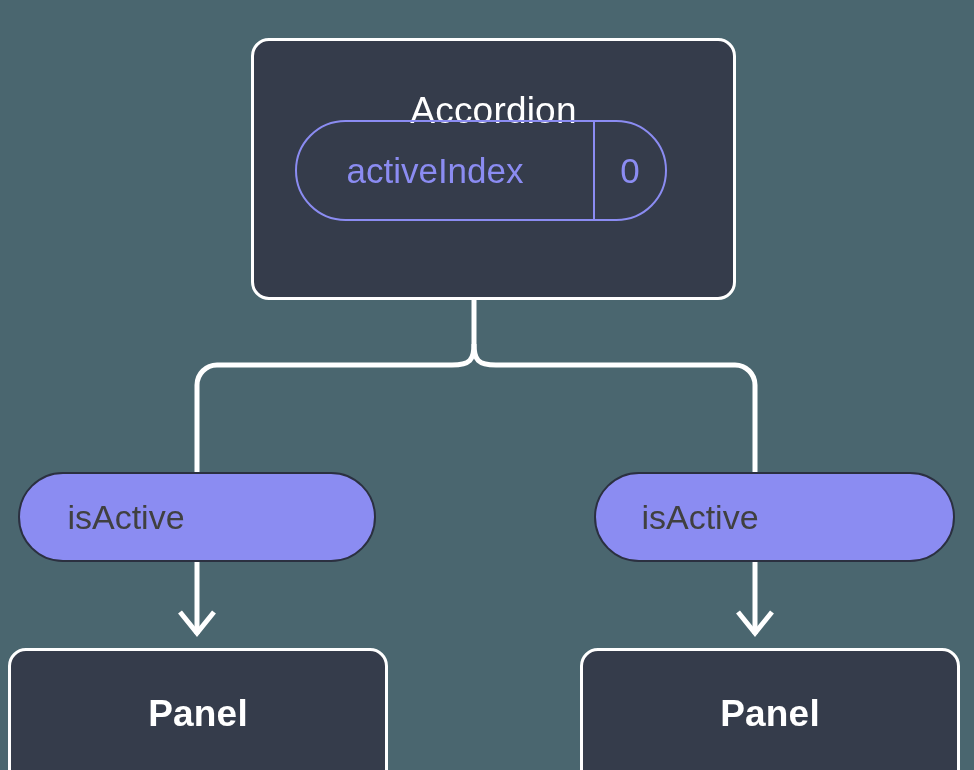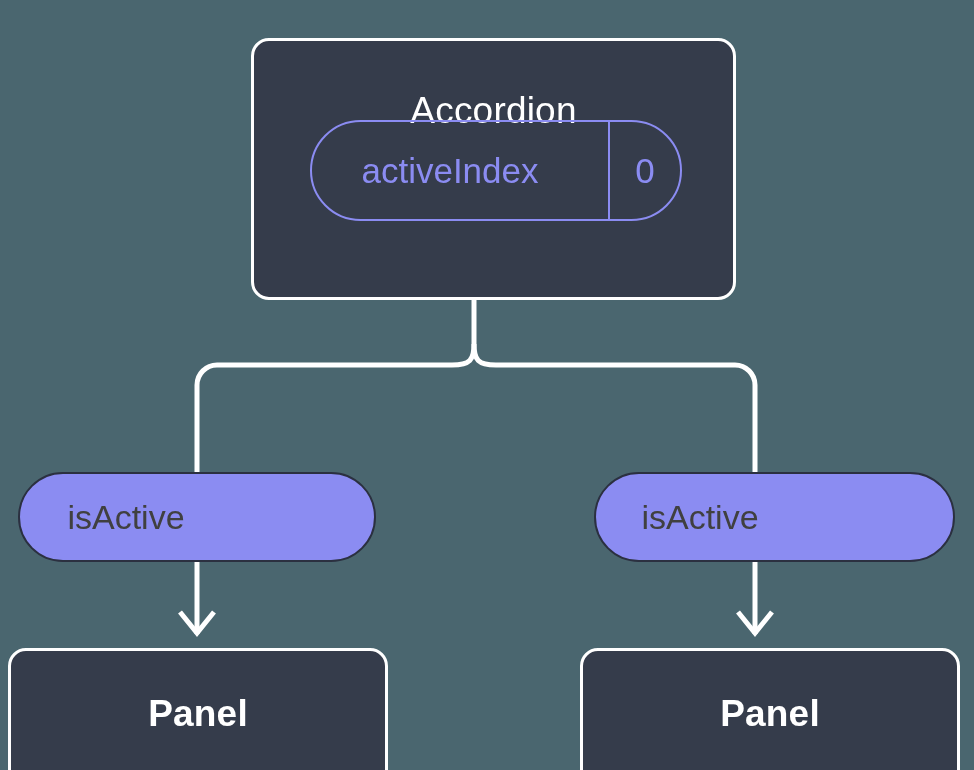--- a/index.html
+++ b/index.html
@@ -114,21 +114,21 @@
   .pill-filled .cell {
     color: #404040;
     font-size: 34px;
     font-weight: 400;
   }
   .pill-filled .cell-val {
     border-left: 2px solid #2b3040;
   }
 
   #activeindex-pill {
-    left: 310px;
+    left: 295px;
     top: 120px;
     width: 372px;
     height: 101px;
     gap: 20px;
   }
   #isactive-true-pill {
     left: 18px;
     top: 472px;
     width: 358px;
     height: 90px;

